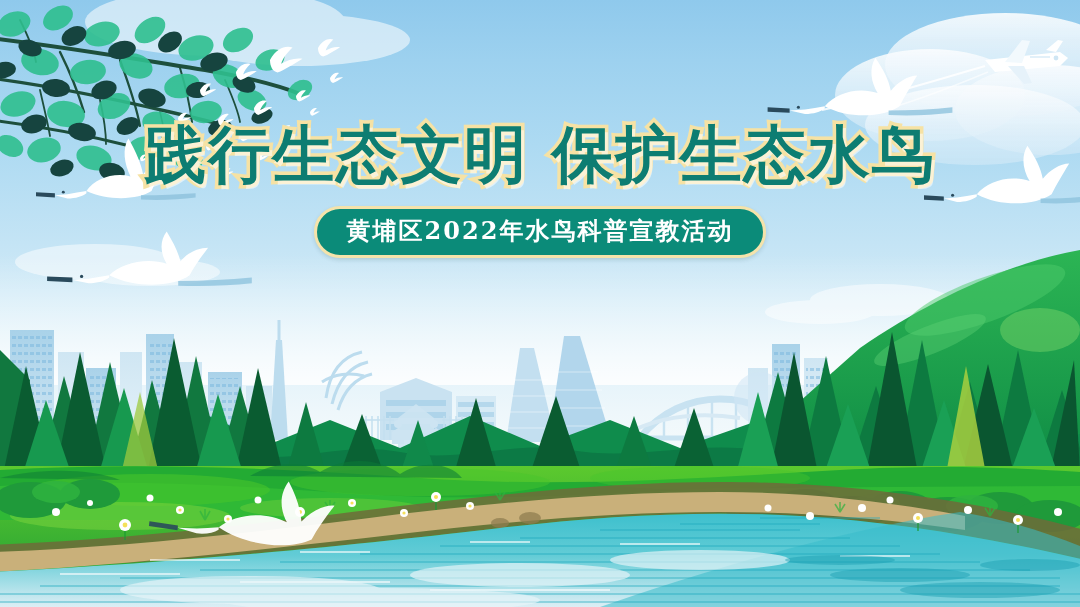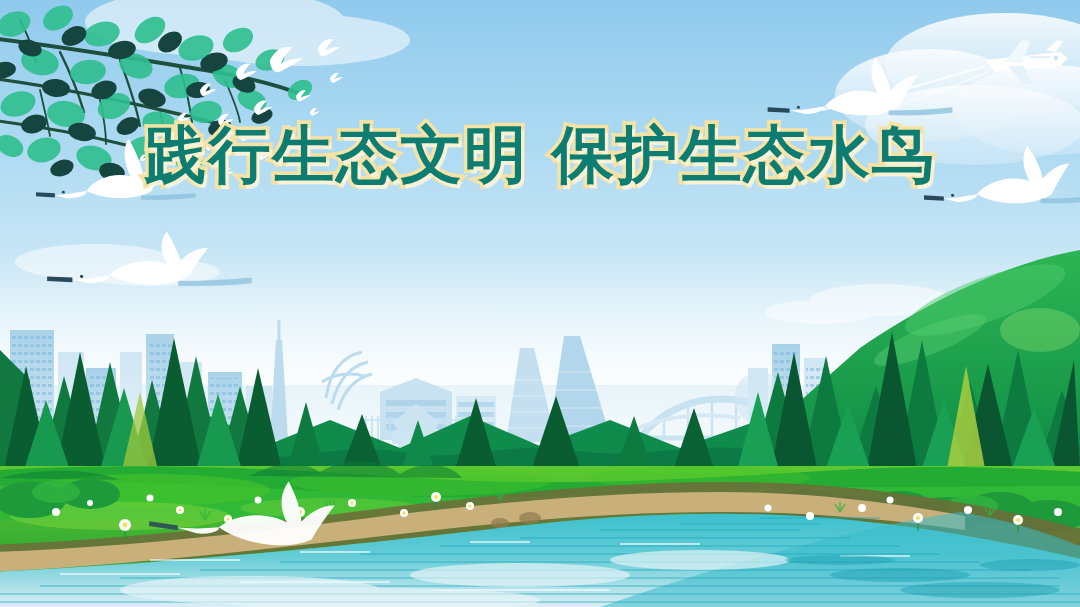--- a/index.html
+++ b/index.html
@@ -613,15 +613,18 @@
       <g transform="translate(212,500) scale(1.2) rotate(6)">
         <path d="M8 22 C20 10 44 4 64 12 C56 0 56 -12 62 -22 C70 -10 74 0 76 10 C84 0 94 -6 102 -6 C96 4 90 14 86 24 C70 34 34 36 8 22 Z" fill="#ffffff" opacity=".95"></path>
         <path d="M8 22 C2 23 -4 24 -10 25 L-26 26 L-10 29 C-2 29 4 27 8 24 Z" fill="#ffffff" opacity=".95"></path>
         <path d="M-26 24 L-50 23 L-50 27 L-26 28 Z" fill="#2a4a5c" opacity=".9"></path>
       </g>
     </svg>
   </div>
 
   <div id="title-block">
     <h1 id="main-title">践行生态文明 保护生态水鸟</h1>
+    <div id="subtitle-pill">
+      <span id="subtitle-text">黄埔区2022年水鸟科普宣教活动</span>
+    </div>
   </div>
 
 </div>
 
 </body></html>

